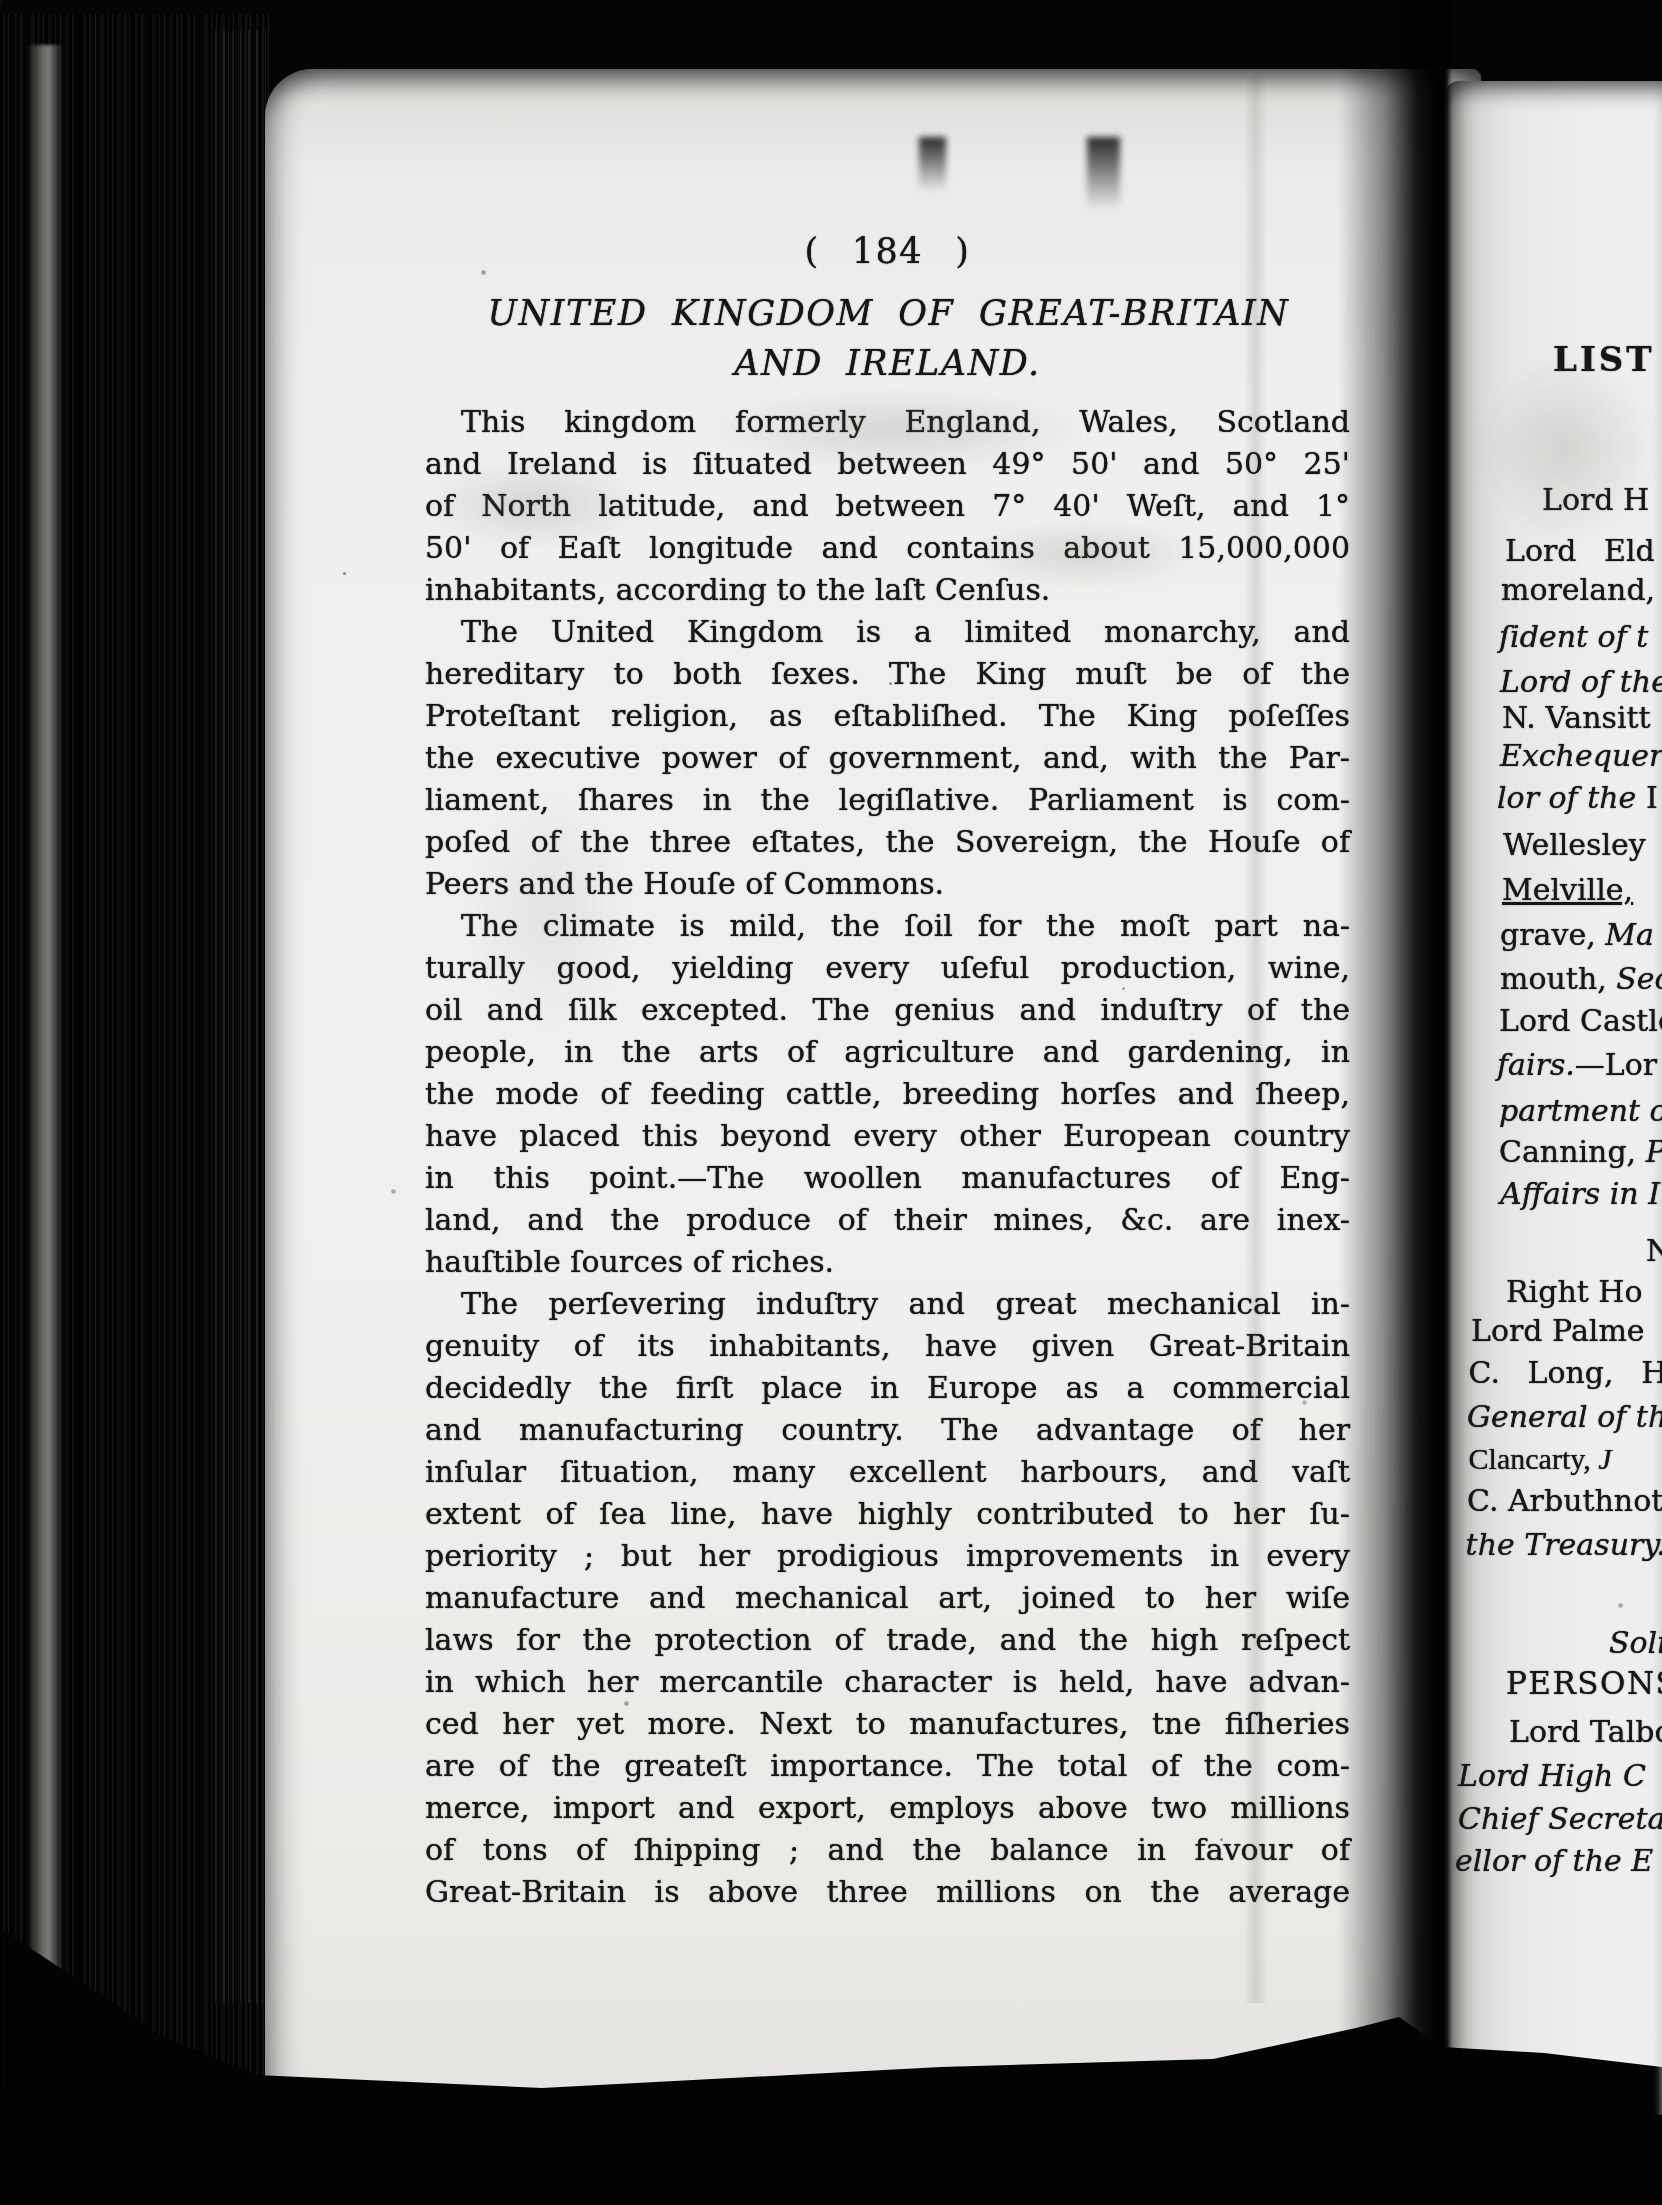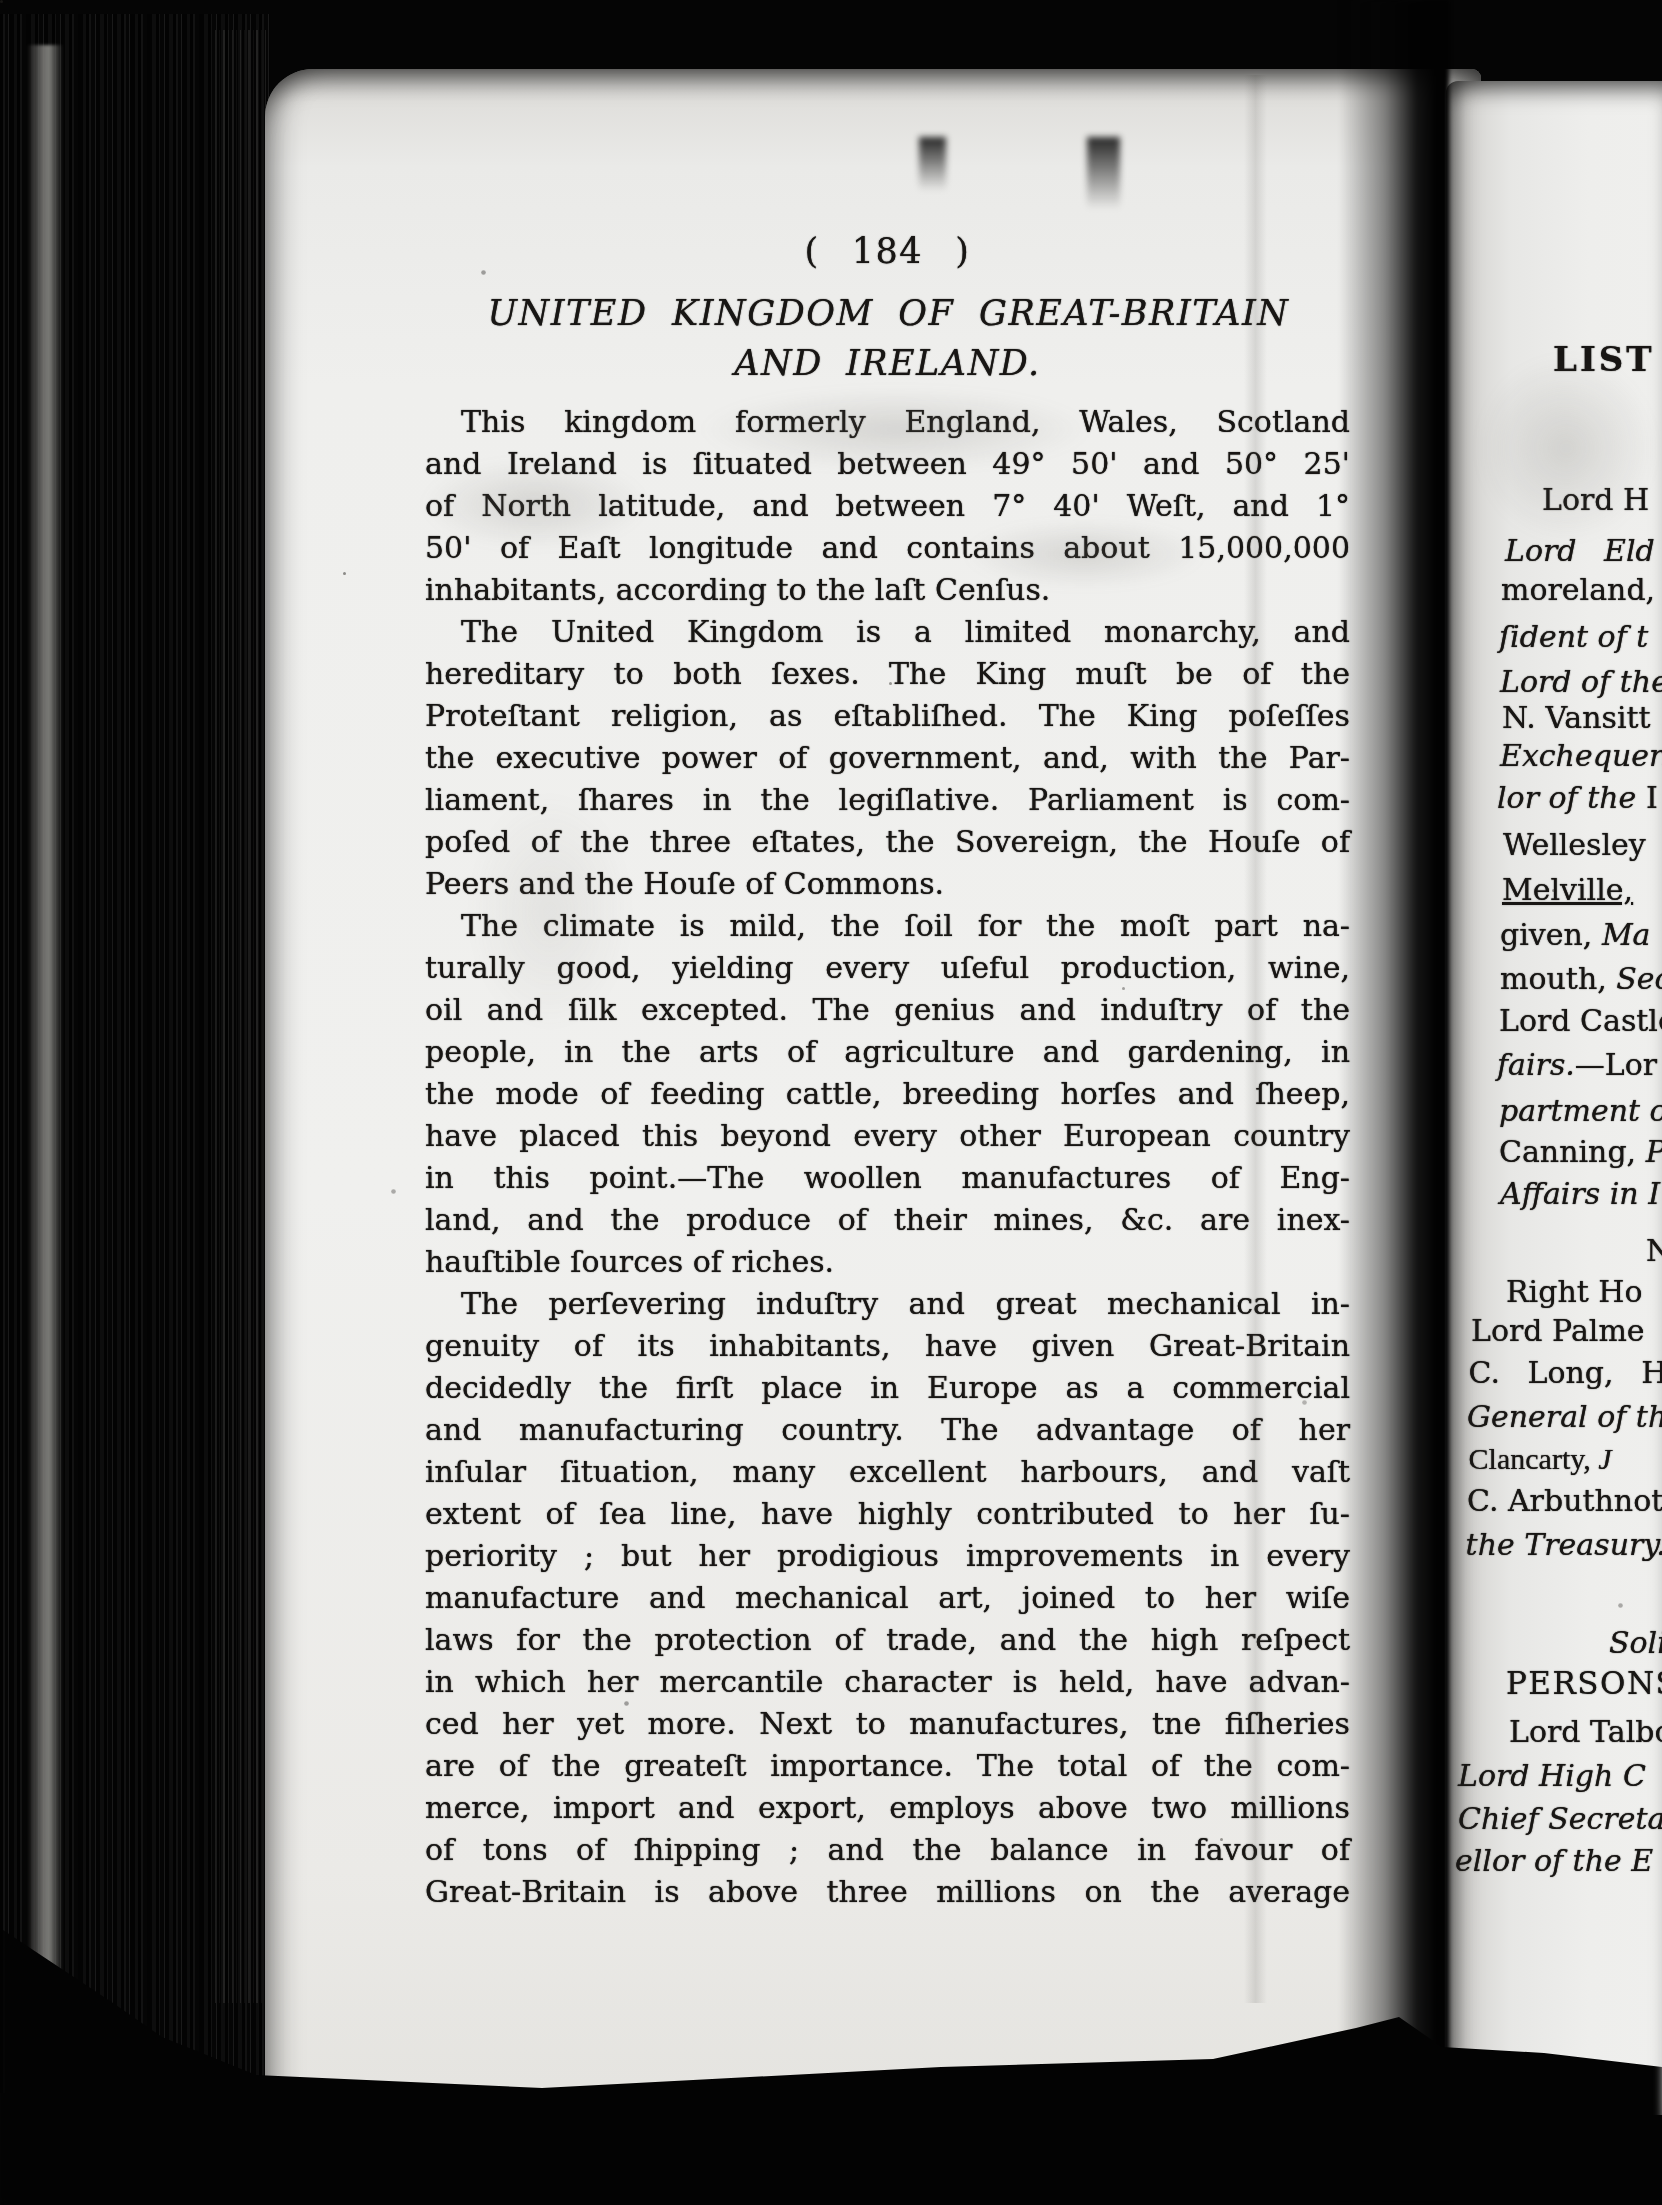--- a/index.html
+++ b/index.html
@@ -147,30 +147,30 @@
   <div class="crease"></div>
   <div class="ghost g1"></div>
   <div class="ghost g2"></div>
   <div class="ghost g3"></div>
   <div class="ghost g4"></div>
 
   <div class="page-right ink">
     <div class="rp-lines">
         <div class="rline head" style="left: 107px; top: 261px;"><span>LIST</span></div>
         <div class="rline" style="left: 96px; top: 401px;"><span>Lord H</span></div>
-        <div class="rline wide" style="left: 59px; top: 452px; font-style: italic;"><span>Lord Eld</span></div>
+        <div class="rline wide" style="left: 59px; top: 452px;"><span>Lord Eld</span></div>
         <div class="rline" style="left: 55px; top: 491px;"><span>moreland,</span></div>
         <div class="rline" style="left: 53px; top: 538px;"><span class="it">ſident of t</span></div>
         <div class="rline" style="left: 54px; top: 583px;"><span class="it">Lord of the</span></div>
         <div class="rline" style="left: 56px; top: 619px; text-align: right;"><span>N. Vansitt</span></div>
         <div class="rline" style="left: 54px; top: 657px;"><span class="it">Exchequer.</span></div>
         <div class="rline" style="left: 51px; top: 699px;"><span class="it">lor of the </span><span>I</span></div>
         <div class="rline" style="left: 57px; top: 746px;"><span>Wellesley</span></div>
         <div class="rline" style="left: 56px; top: 791px; text-decoration: underline;"><span>Melville,</span></div>
-        <div class="rline" style="left: 54px; top: 836px;"><span>given, </span><span class="it">Ma</span></div>
+        <div class="rline" style="left: 54px; top: 836px;"><span>grave, </span><span class="it">Ma</span></div>
         <div class="rline" style="left: 54px; top: 880px;"><span>mouth, </span><span class="it">Sec</span></div>
         <div class="rline" style="left: 53px; top: 922px;"><span>Lord Castle</span></div>
         <div class="rline" style="left: 51px; top: 966px;"><span class="it">fairs.</span><span>—Lor</span></div>
         <div class="rline" style="left: 53px; top: 1012px;"><span class="it">partment of </span></div>
         <div class="rline" style="left: 53px; top: 1053px;"><span>Canning, </span><span class="it">P</span></div>
         <div class="rline" style="left: 54px; top: 1095px;"><span class="it">Affairs in I</span></div>
         <div class="rline" style="left: 200px; top: 1152px;"><span>N</span></div>
         <div class="rline" style="left: 60px; top: 1193px;"><span>Right Ho</span></div>
         <div class="rline" style="left: 25px; top: 1232px;"><span>Lord Palme</span></div>
         <div class="rline wide" style="left: 22.6px; top: 1274px;"><span>C. Long, H</span></div>

